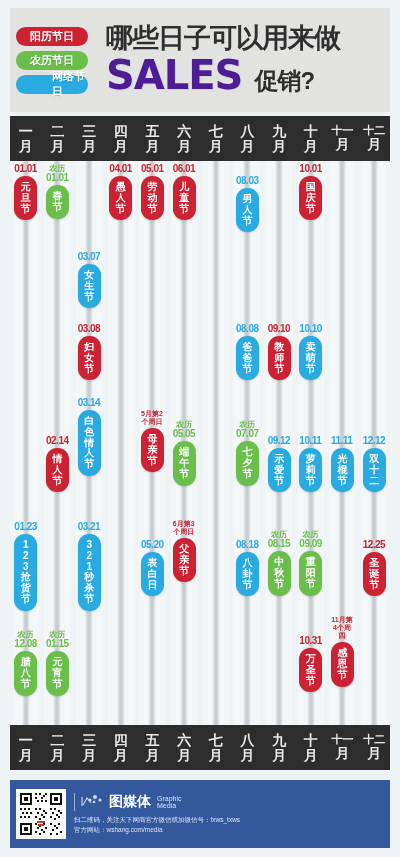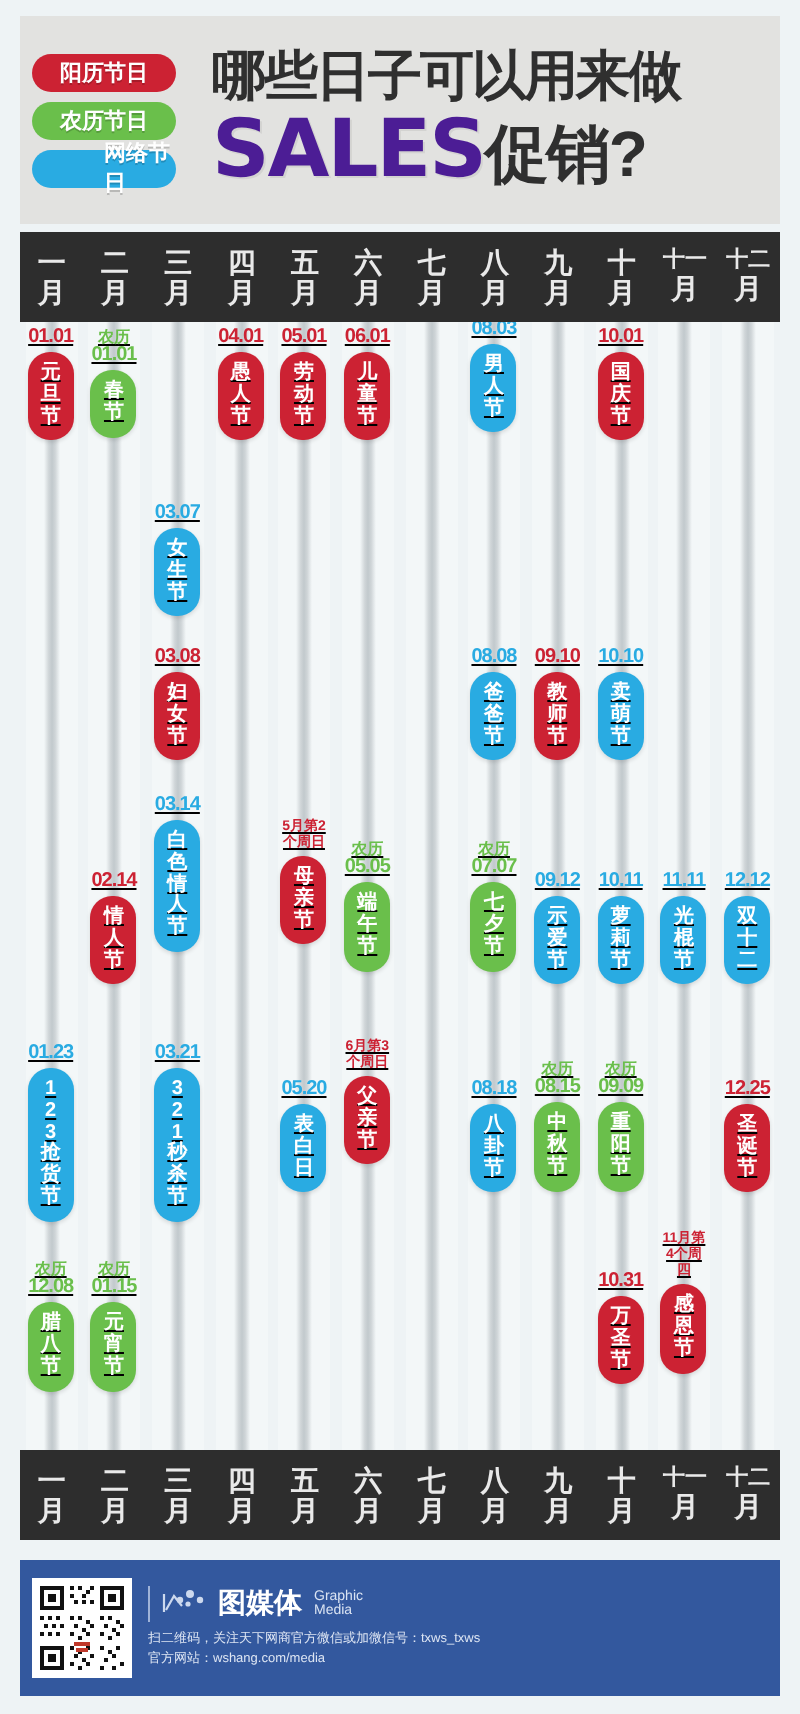--- a/index.html
+++ b/index.html
@@ -45,22 +45,22 @@
   .title-line2 {
     display: flex; align-items: baseline; line-height: 1.0;
     margin-top: 3px;
   }
   .sales-word {
     font-size: 40px; font-weight: bold; color: #4c1d95;
     letter-spacing: -1px; font-family: "DejaVu Sans", sans-serif;
     text-shadow: 1px 1px 0 #d3d3d1;
   }
   .promo-word {
-    font-size: 32px; font-weight: bold; color: #2f2f2f;
-    letter-spacing: -1px; margin-left: 0;
+    font-size: 24px; font-weight: bold; color: #2f2f2f;
+    letter-spacing: -1px; margin-left: 12px;
   }
 
   
   .grid {
     position: absolute; left: 10px; top: 116px;
     width: 380px; height: 654px;
   }
   .col {
     position: absolute; top: 0; width: 31px; height: 654px;
   }
@@ -87,21 +87,21 @@
     z-index: 5;
   }
   .mhead.top { top: 0; }
   .mhead.bot { top: 609px; }
   .mhead span { display: block; }
 
   
   .card {
     position: absolute; left: 50%; margin-left: -11.5px;
     width: 22px; z-index: 4;
-    display: flex; flex-direction: column; align-items: center; text-decoration: underline;
+    display: flex; flex-direction: column; align-items: flex-start;
   }
   .card .date {
     font-size: 10px; font-weight: bold; line-height: 1.0;
     text-align: center; white-space: nowrap;
     letter-spacing: -.5px;
   }
   .card .date .sub {
     display: block; font-size: 8px; letter-spacing: 0px;
     line-height: 1.15;
   }
@@ -419,21 +419,21 @@
         <div class="track-wide"></div>
         <div class="track"></div>
         <div class="mhead top" style="width: 31.6667px;">
           <span>八</span>
           <span>月</span>
         </div>
         <div class="mhead bot" style="width: 31.6667px;">
           <span>八</span>
           <span>月</span>
         </div>
-        <div class="card c-blue" style="top: 44px;">
+        <div class="card c-blue" style="top: 60px;">
           <div class="date"><span>08.03</span></div>
           <div class="pill">
             <span>男</span>
             <span>人</span>
             <span>节</span>
           </div>
         </div>
         <div class="card c-blue" style="top: 208px;">
           <div class="date"><span>08.08</span></div>
           <div class="pill">

